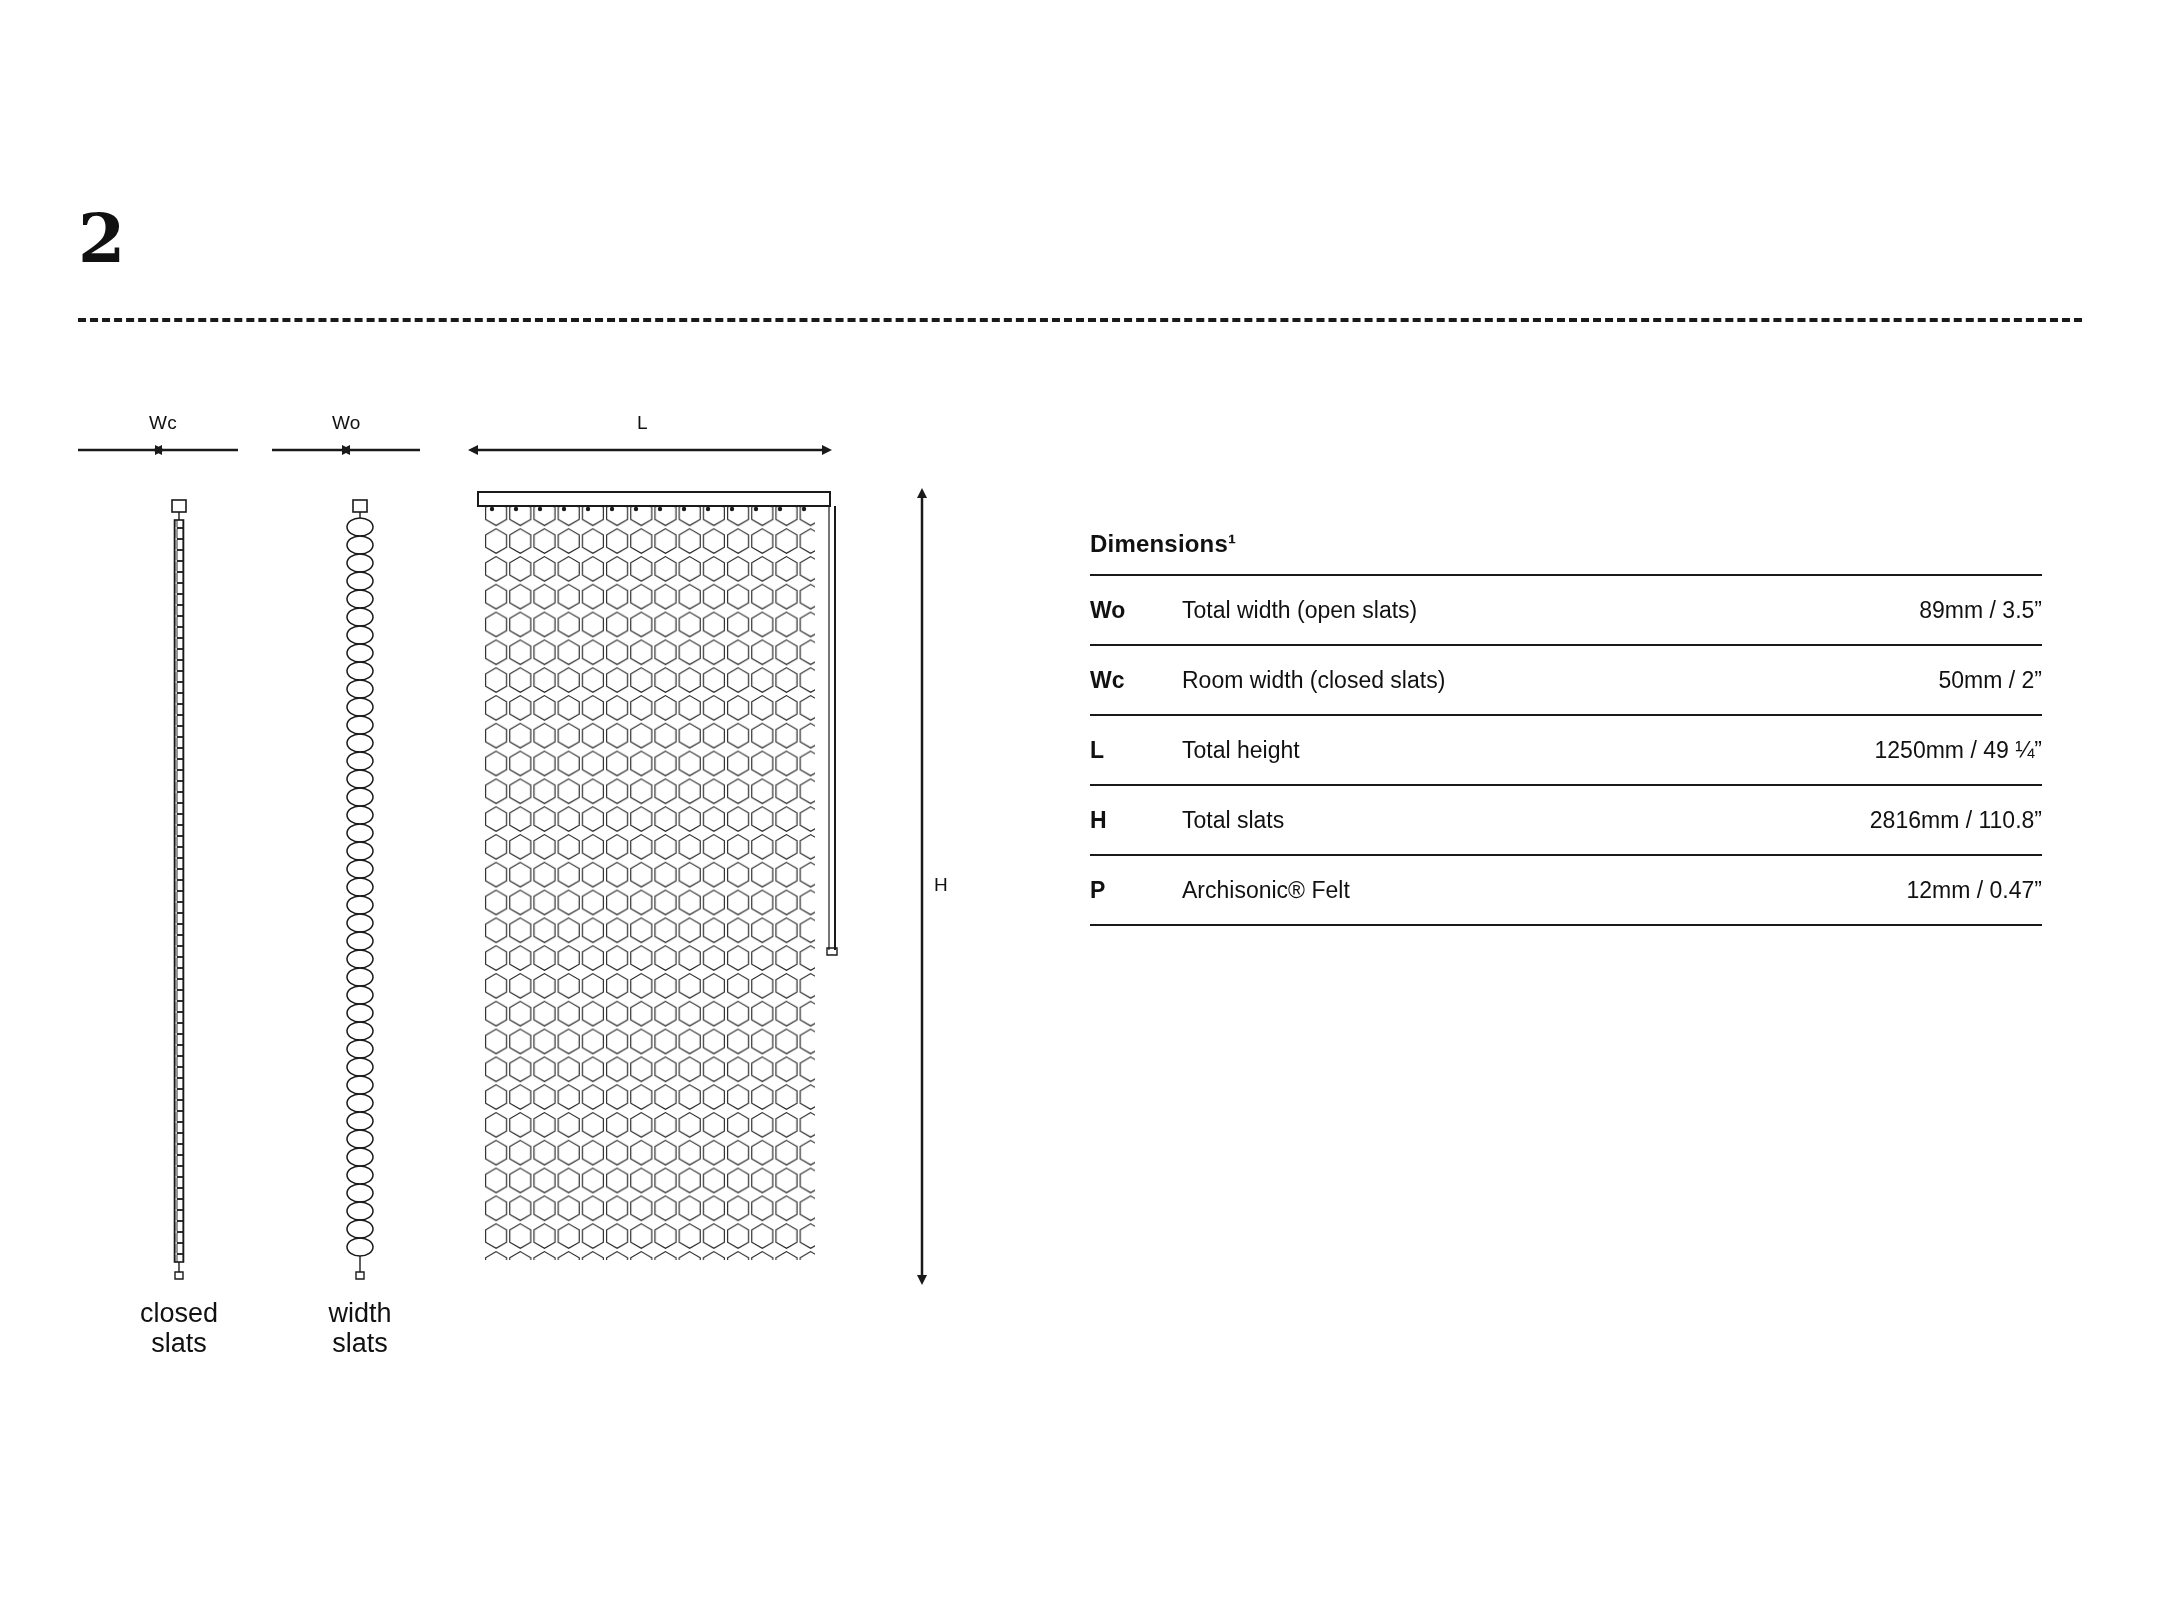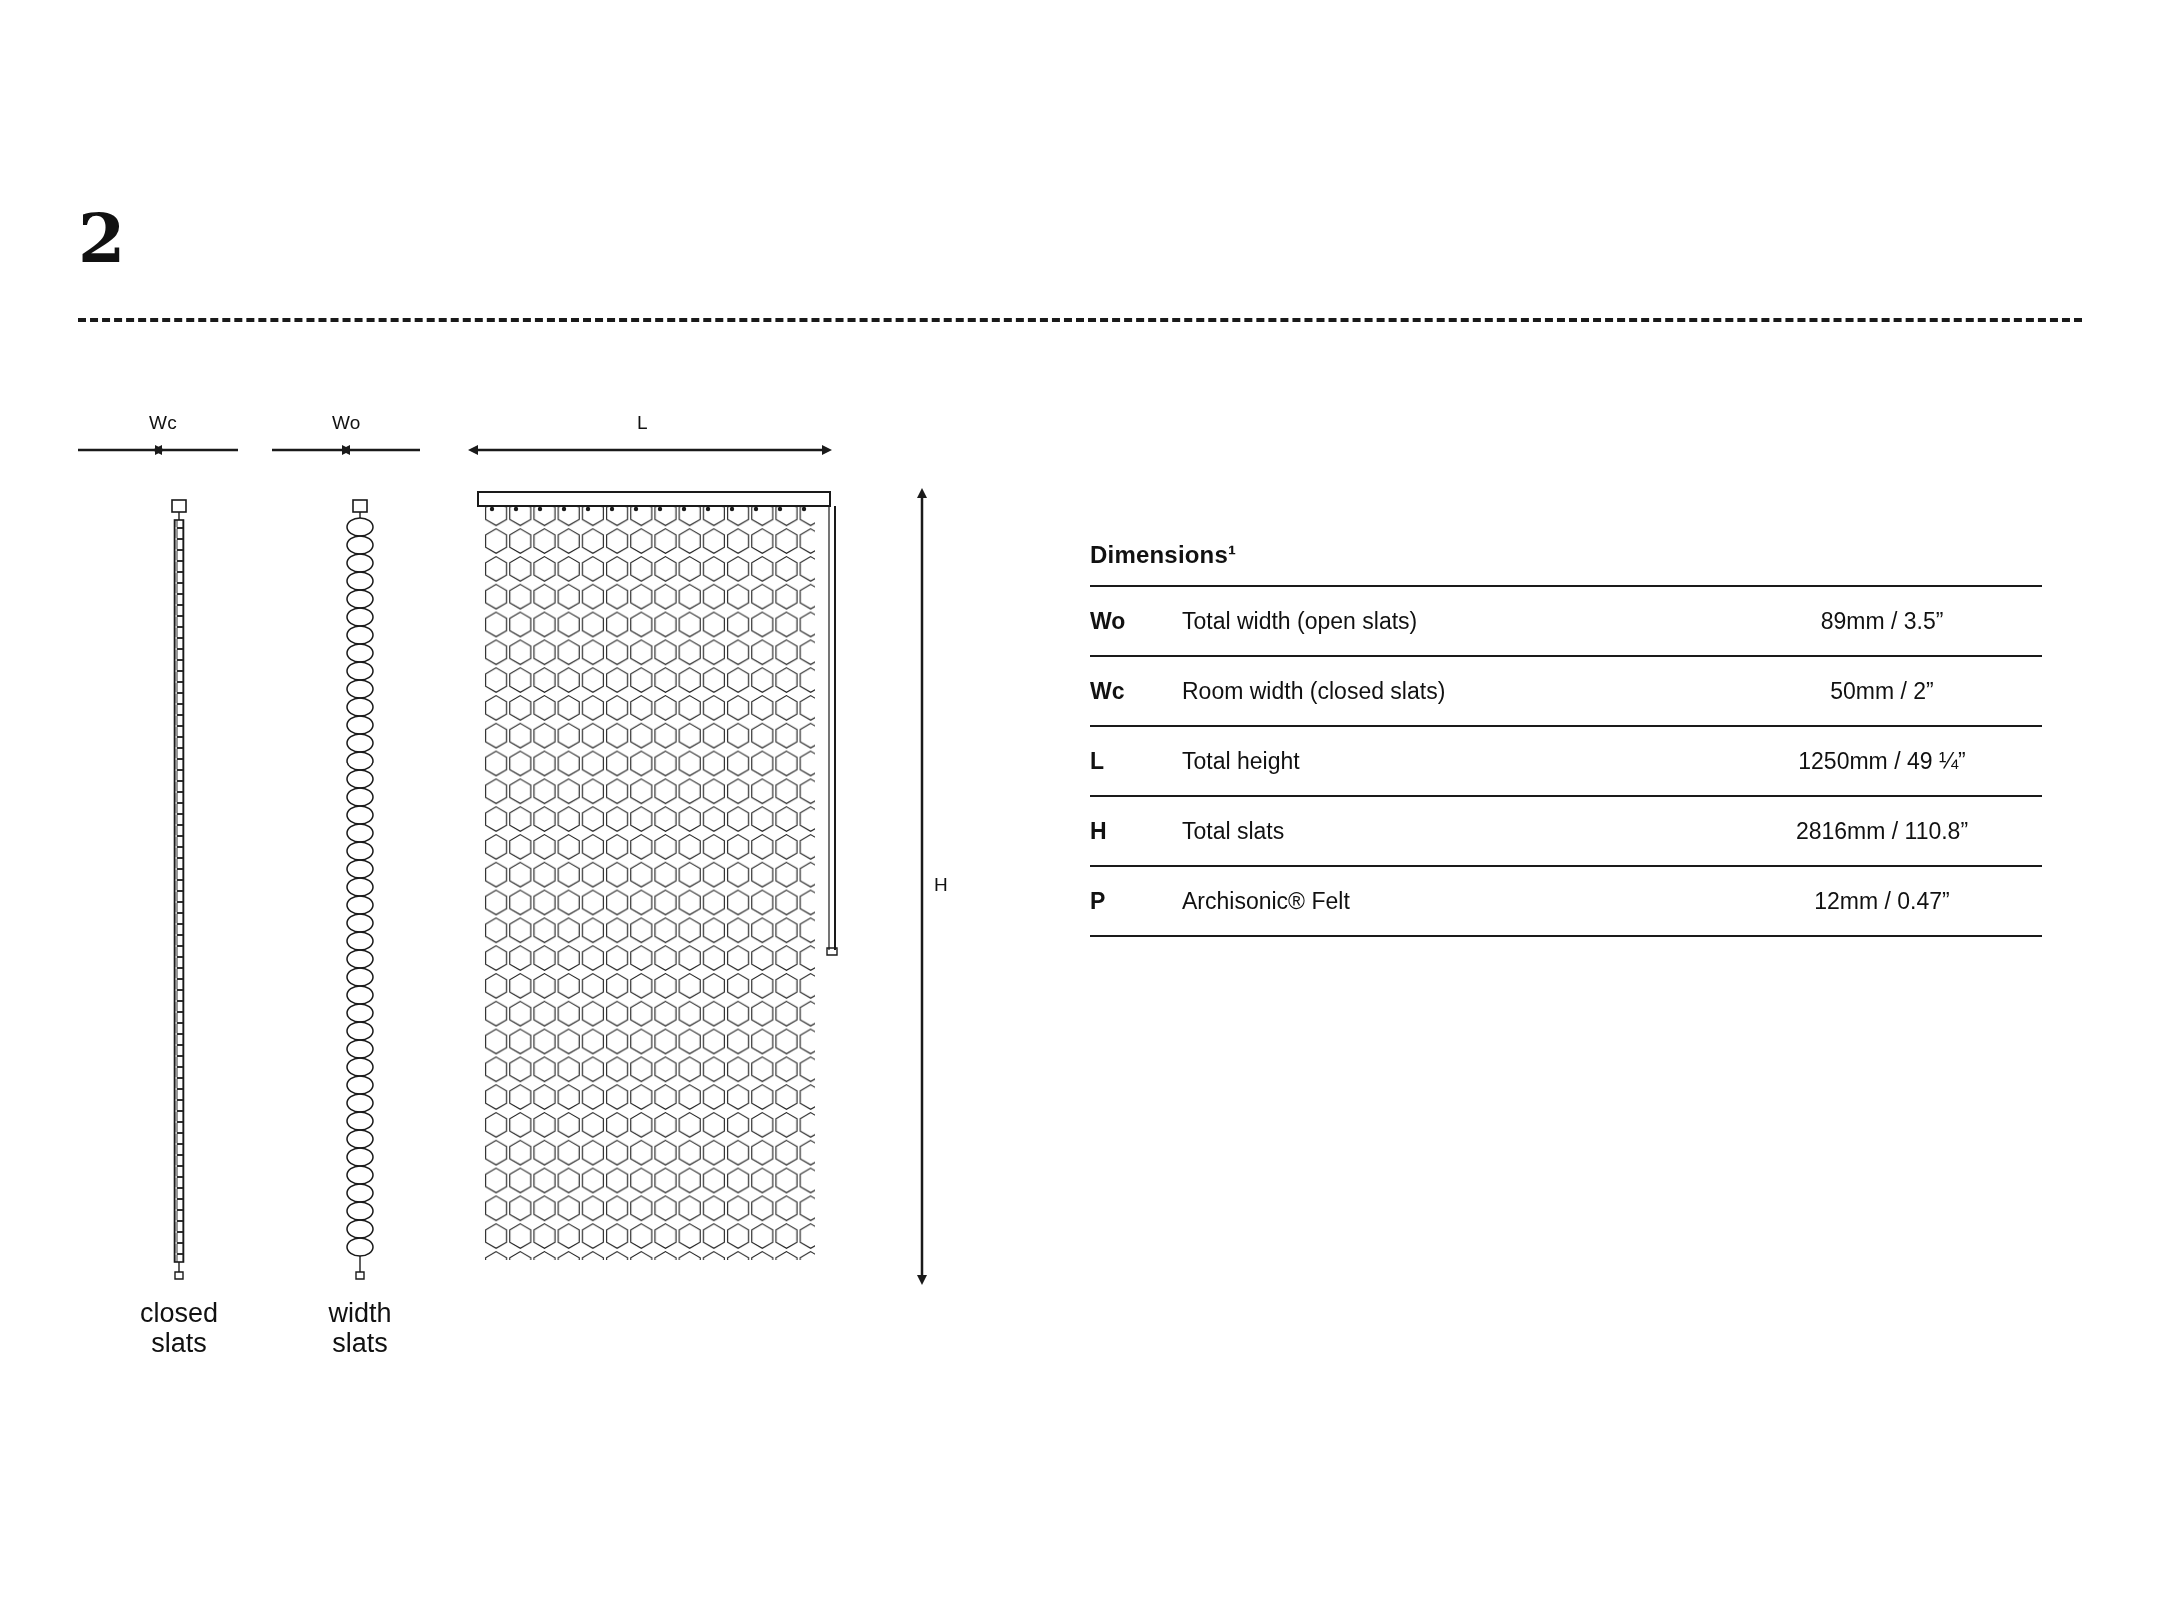--- a/index.html
+++ b/index.html
@@ -85,21 +85,21 @@
     text-align: center;
     font-size: 27px;
     line-height: 30px;
     color: #111;
   }
 
   
   .table-wrap {
     position: absolute;
     left: 1090px;
-    top: 541px;
+    top: 530px;
     width: 960px;
   }
   .table-title {
     font-size: 24px;
     font-weight: 700;
     color: #111;
     margin-bottom: 16px;
     letter-spacing: 0.2px;
   }
   table.dims {
@@ -122,21 +122,21 @@
   }
   td.sym {
     width: 92px;
     font-weight: 700;
     padding-left: 18px;
   }
   td.desc {
     width: 540px;
   }
   td.val {
-    text-align: center;
+    text-align: right;
     padding-right: 10px;
   }
 </style>
 </head>
 <body>
 
 <div class="header">
   <div class="sheet-number">2</div>
 </div>
 <div class="dashed-rule"></div>

